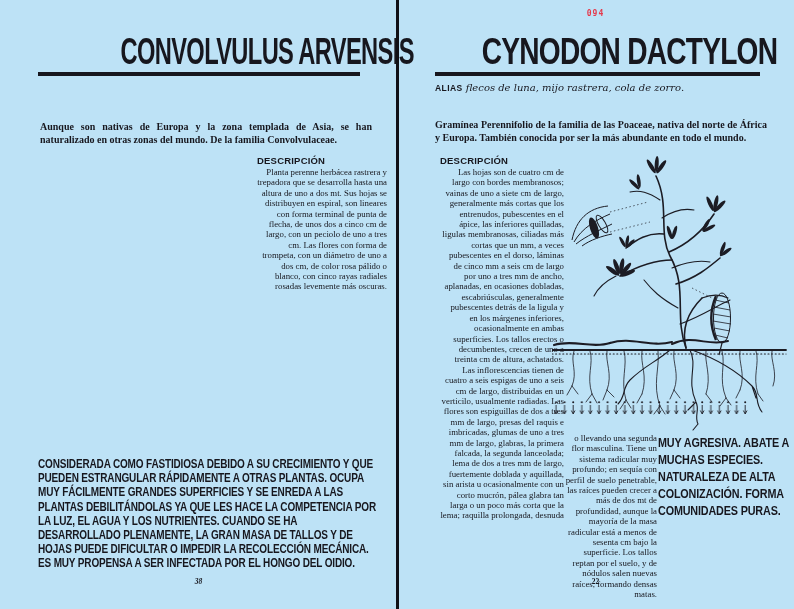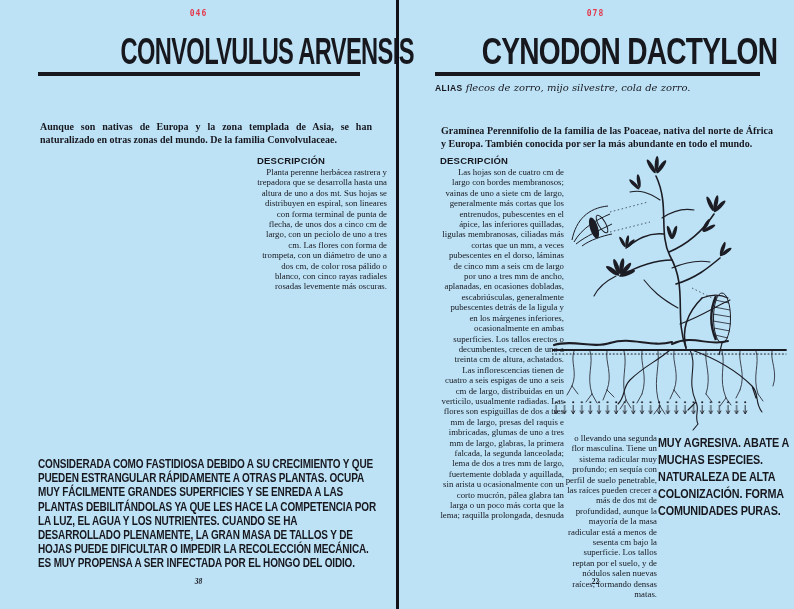--- a/index.html
+++ b/index.html
@@ -60,54 +60,53 @@
     font:700 7.5px "Liberation Serif", serif;
   }
   .spine{left:396px;top:0;width:2.5px;height:609px;background:#101016;}
   .illu{left:552px;top:148px;width:240px;height:292px;}
 </style>
 </head>
 <body>
 
 <div id="spread">
 
-  <div class="abs folio-top" style="left:0;">046</div>
 
   <div class="abs title-wrap" style="left:38px;">
     <div class="title t-left">CONVOLVULUS ARVENSIS</div>
   </div>
   <div class="abs rule" style="left:38px;width:322px;"></div>
 
 
   <p class="abs intro" style="left:38px;top:118px;width:332px;margin:2px;">Aunque son nativas de Europa y la zona templada de Asia, se han naturalizado en otras zonas del mundo. De la familia Convolvulaceae.</p>
 
   <div class="abs desc-label" style="left:257px;top:155px;">DESCRIPCIÓN</div>
   <div class="abs desc-body" style="left:257px;top:167px;width:130px;">Planta perenne herbácea rastrera y trepadora que se desarrolla hasta una altura de uno a dos mt. Sus hojas se distribuyen en espiral, son lineares con forma terminal de punta de flecha, de unos dos a cinco cm de largo, con un peciolo de uno a tres cm. Las flores con forma de trompeta, con un diámetro de uno a dos cm, de color rosa pálido o blanco, con cinco rayas radiales rosadas levemente más oscuras.</div>
 
   <div class="abs hl-outer" style="left:38px;top:437px;width:344px;margin-top:20px;">
     <div class="hl-inner hl-left">CONSIDERADA COMO FASTIDIOSA DEBIDO A SU CRECIMIENTO Y QUE PUEDEN ESTRANGULAR RÁPIDAMENTE A OTRAS PLANTAS. OCUPA MUY FÁCILMENTE GRANDES SUPERFICIES Y SE ENREDA A LAS PLANTAS DEBILITÁNDOLAS YA QUE LES HACE LA COMPETENCIA POR LA LUZ, EL AGUA Y LOS NUTRIENTES. CUANDO SE HA DESARROLLADO PLENAMENTE, LA GRAN MASA DE TALLOS Y DE HOJAS PUEDE DIFICULTAR O IMPEDIR LA RECOLECCIÓN MECÁNICA. ES MUY PROPENSA A SER INFECTADA POR EL HONGO DEL OIDIO.</div>
   </div>
 
   <div class="abs folio-bottom" style="left:0;font-style:italic;">38</div>
 
   <div class="abs spine"></div>
 
-  <div class="abs folio-top" style="left:397px;">078</div>
+  <div class="abs folio-top" style="left:397px;">094</div>
 
   <div class="abs title-wrap" style="left:435px;">
     <div class="title t-right">CYNODON DACTYLON</div>
   </div>
   <div class="abs rule" style="left:435px;width:325px;"></div>
 
   <p class="abs alias" style="left:435px;top:82px;width:332px;margin:0;">
     <span class="lbl">ALIAS</span>
-    <span>flecos de zorro, mijo silvestre, cola de zorro.</span>
+    <span>flecos de luna, mijo rastrera, cola de zorro.</span>
   </p>
 
-  <p class="abs intro" style="left:435px;top:118px;width:332px;margin:6px;">Gramínea Perennifolio de la familia de las Poaceae, nativa del norte de África y Europa. También conocida por ser la más abundante en todo el mundo.</p>
+  <p class="abs intro" style="left:435px;top:118px;width:332px;margin:0;">Gramínea Perennifolio de la familia de las Poaceae, nativa del norte de África y Europa. También conocida por ser la más abundante en todo el mundo.</p>
 
   <div class="abs desc-label" style="left:440px;top:155px;">DESCRIPCIÓN</div>
   <div class="abs desc-body" style="left:440px;top:167px;width:124px;">Las hojas son de cuatro cm de largo con bordes membranosos; vainas de uno a siete cm de largo, generalmente más cortas que los entrenudos, pubescentes en el ápice, las inferiores quilladas, ligulas membranosas, ciliadas más cortas que un mm, a veces pubescentes en el dorso, láminas de cinco mm a seis cm de largo por uno a tres mm de ancho, aplanadas, en ocasiones dobladas, escabriúsculas, generalmente pubescentes detrás de la ligula y en los márgenes inferiores, ocasionalmente en ambas superficies. Los tallos erectos o decumbentes, crecen de uno a treinta cm de altura, achatados. Las inflorescencias tienen de cuatro a seis espigas de uno a seis cm de largo, distribuidas en un verticilo, usualmente radiadas. Las flores son espiguillas de dos a tres mm de largo, presas del raquis e imbricadas, glumas de uno a tres mm de largo, glabras, la primera falcada, la segunda lanceolada; lema de dos a tres mm de largo, fuertemente doblada y aquillada, sin arista u ocasionalmente con un corto mucrón, pálea glabra tan larga o un poco más corta que la lema; raquilla prolongada, desnuda</div>
   <div class="abs desc-body" style="left:560px;top:433px;width:97px;">o llevando una segunda flor masculina. Tiene un sistema radicular muy profundo; en sequía con perfil de suelo penetrable, las raíces pueden crecer a más de dos mt de profundidad, aunque la mayoría de la masa radicular está a menos de sesenta cm bajo la superficie. Los tallos reptan por el suelo, y de nódulos salen nuevas raíces, formando densas matas.</div>
 
   <div class="abs hl-outer" style="left:658px;top:434px;width:134px;">
     <div class="hl-inner hl-right">MUY AGRESIVA. ABATE A MUCHAS ESPECIES. NATURALEZA DE ALTA COLONIZACIÓN. FORMA COMUNIDADES PURAS.</div>
   </div>
 
   <svg class="abs illu" viewBox="0 0 240 292" xmlns="http://www.w3.org/2000/svg">

